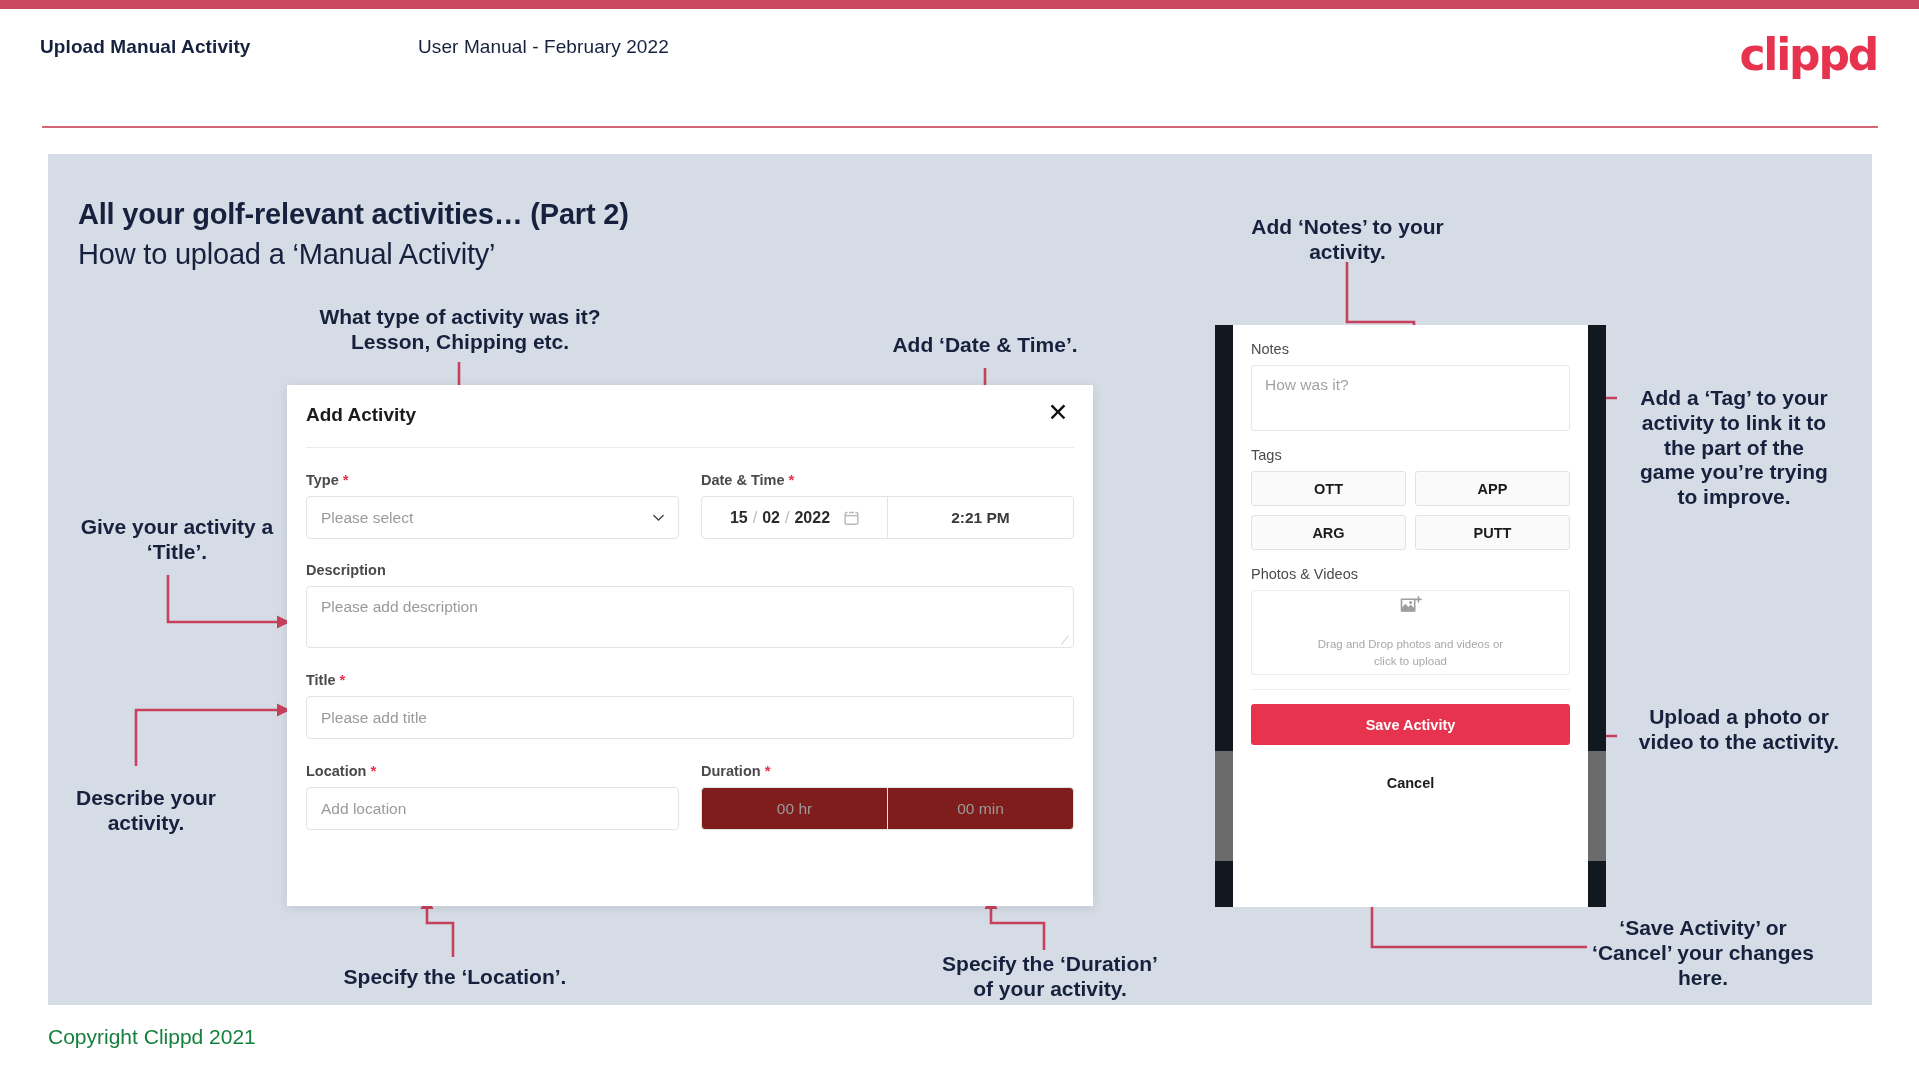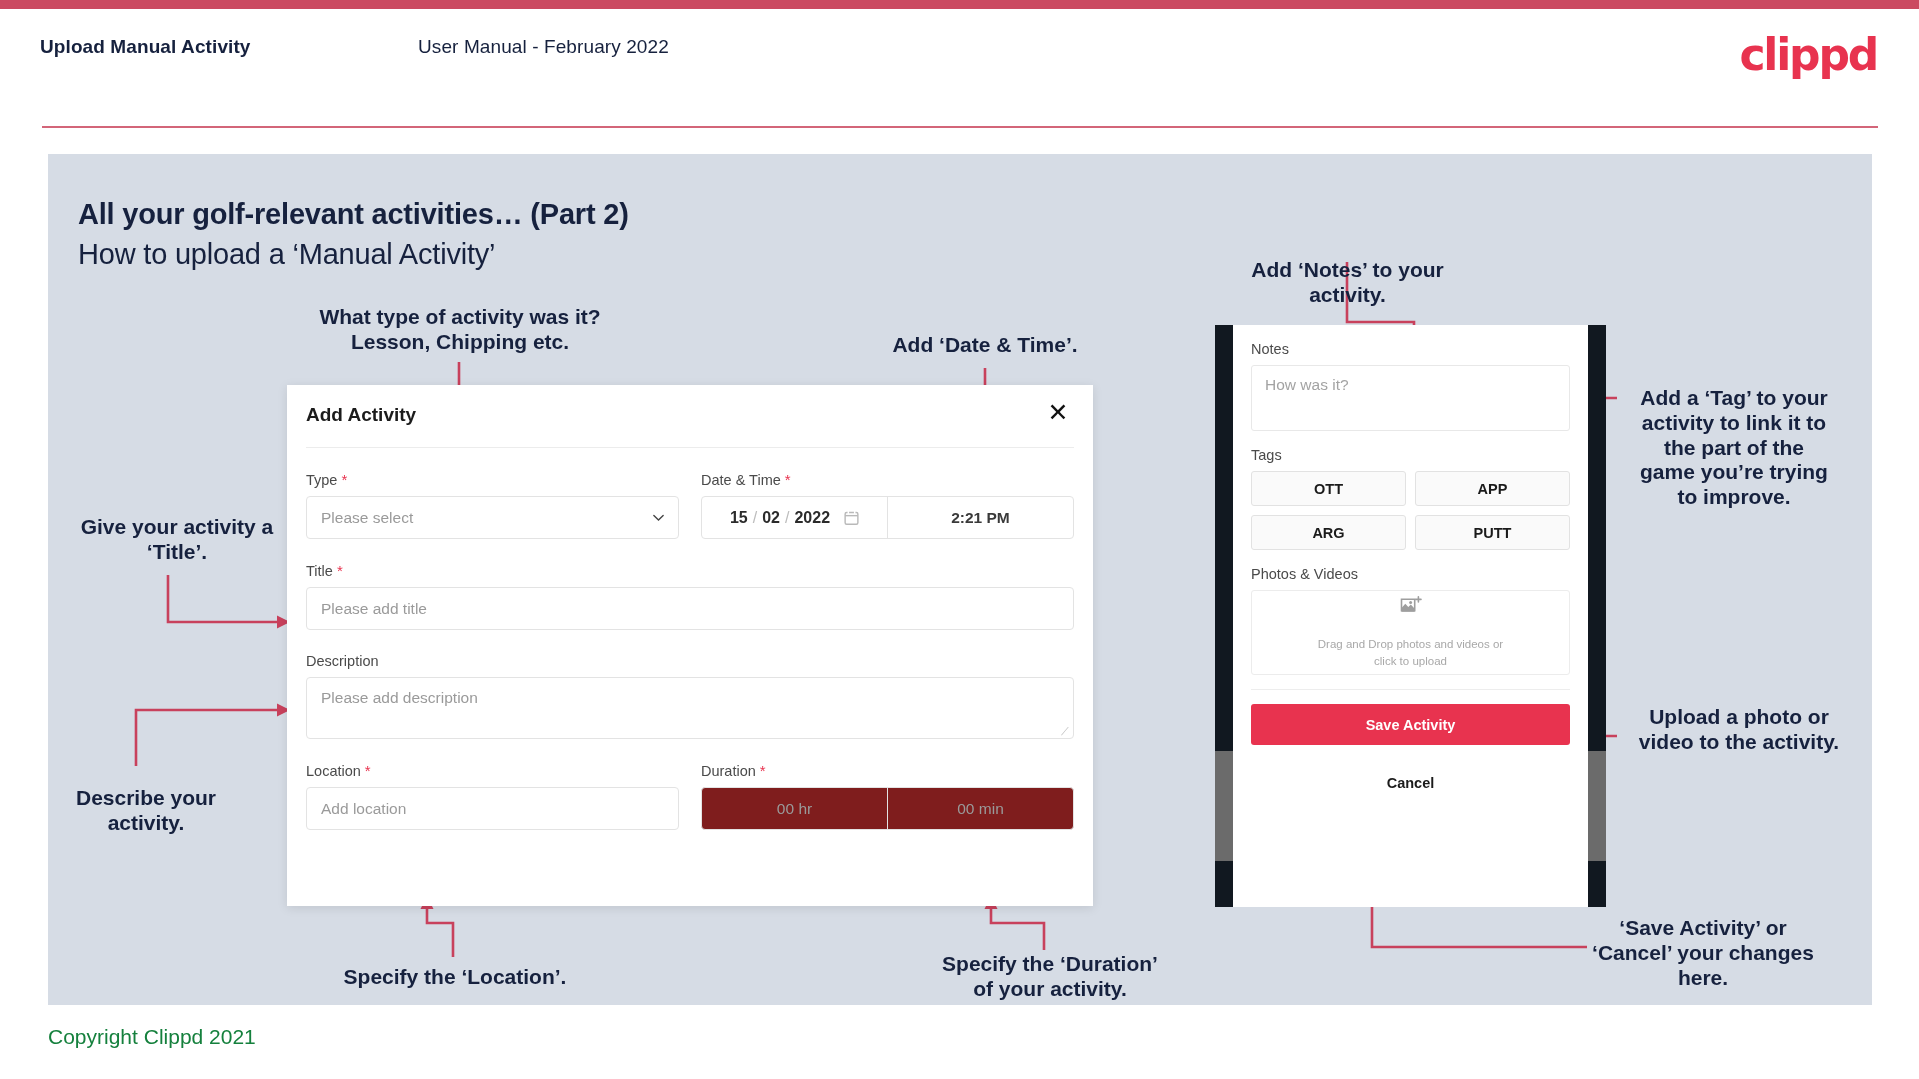--- a/index.html
+++ b/index.html
@@ -84,21 +84,21 @@
     color: #111; font-size: 25px; line-height: 26px; text-align: center;
     font-weight: 400;
   }
   .dlg-divider {
     position: absolute; left: 19px; top: 62px; width: 768px; height: 1px;
     background: #ececec;
   }
   .dlg-body { position: absolute; left: 19px; top: 86px; width: 768px; }
 
   .fld-label {
-    font-size: 14.5px; color: #4a4a4a; margin-bottom: 8px; font-weight: 400;
+    font-size: 14.5px; color: #4a4a4a; margin-bottom: 8px; font-weight: 700;
   }
   .req { color: #e8334f; font-size: 15px; }
 
   .input {
     background: #fff; border: 1px solid #e3e3e3; border-radius: 4px;
     height: 43px; display: flex; align-items: center; padding: 0 14px;
     font-size: 15.5px; color: #9a9a9a;
   }
   .input.ta { height: 62px; align-items: flex-start; padding-top: 11px; position: relative; }
   .resize-grip {
@@ -261,21 +261,21 @@
     <div style="white-space:pre-line;">Describe your
 activity.</div>
   </div>
   <div class="anno" style="left:315px; top:965px; width:280px;">
     <div>Specify the ‘Location’.</div>
   </div>
   <div class="anno" style="left:930px; top:952px; width:240px;">
     <div style="white-space:pre-line;">Specify the ‘Duration’
 of your activity.</div>
   </div>
-  <div class="anno" style="left:1240px; top:215px; width:215px;margin-top:43px;">
+  <div class="anno" style="left:1240px; top:215px; width:215px;">
     <div style="white-space:pre-line;">Add ‘Notes’ to your
 activity.</div>
   </div>
   <div class="anno" style="left:1625px; top:338px; width:218px;">
     <div style="white-space:pre-line;margin-top:48px;">Add a ‘Tag’ to your
 activity to link it to
 the part of the
 game you’re trying
 to improve.</div>
   </div>
@@ -334,35 +334,35 @@
             </div>
             <div class="dt-time">
               <span>2:21 PM</span>
             </div>
           </div>
         </div>
       </div>
 
       <div class="mb26">
         <div class="fld-label">
-          <span>Title</span>
-          <span class="req">*</span>
-        </div>
-        <div class="input">
-          <span>Please add title</span>
-        </div>
-      </div>
-
-      <div class="mb26">
-        <div class="fld-label">
           <span>Description</span>
         </div>
         <div class="input ta">
           <span>Please add description</span>
           <span class="resize-grip">⟋</span>
+        </div>
+      </div>
+
+      <div class="mb26">
+        <div class="fld-label">
+          <span>Title</span>
+          <span class="req">*</span>
+        </div>
+        <div class="input">
+          <span>Please add title</span>
         </div>
       </div>
 
       <div class="row">
         <div class="col-left">
           <div class="fld-label">
             <span>Location</span>
             <span class="req">*</span>
           </div>
           <div class="input">

